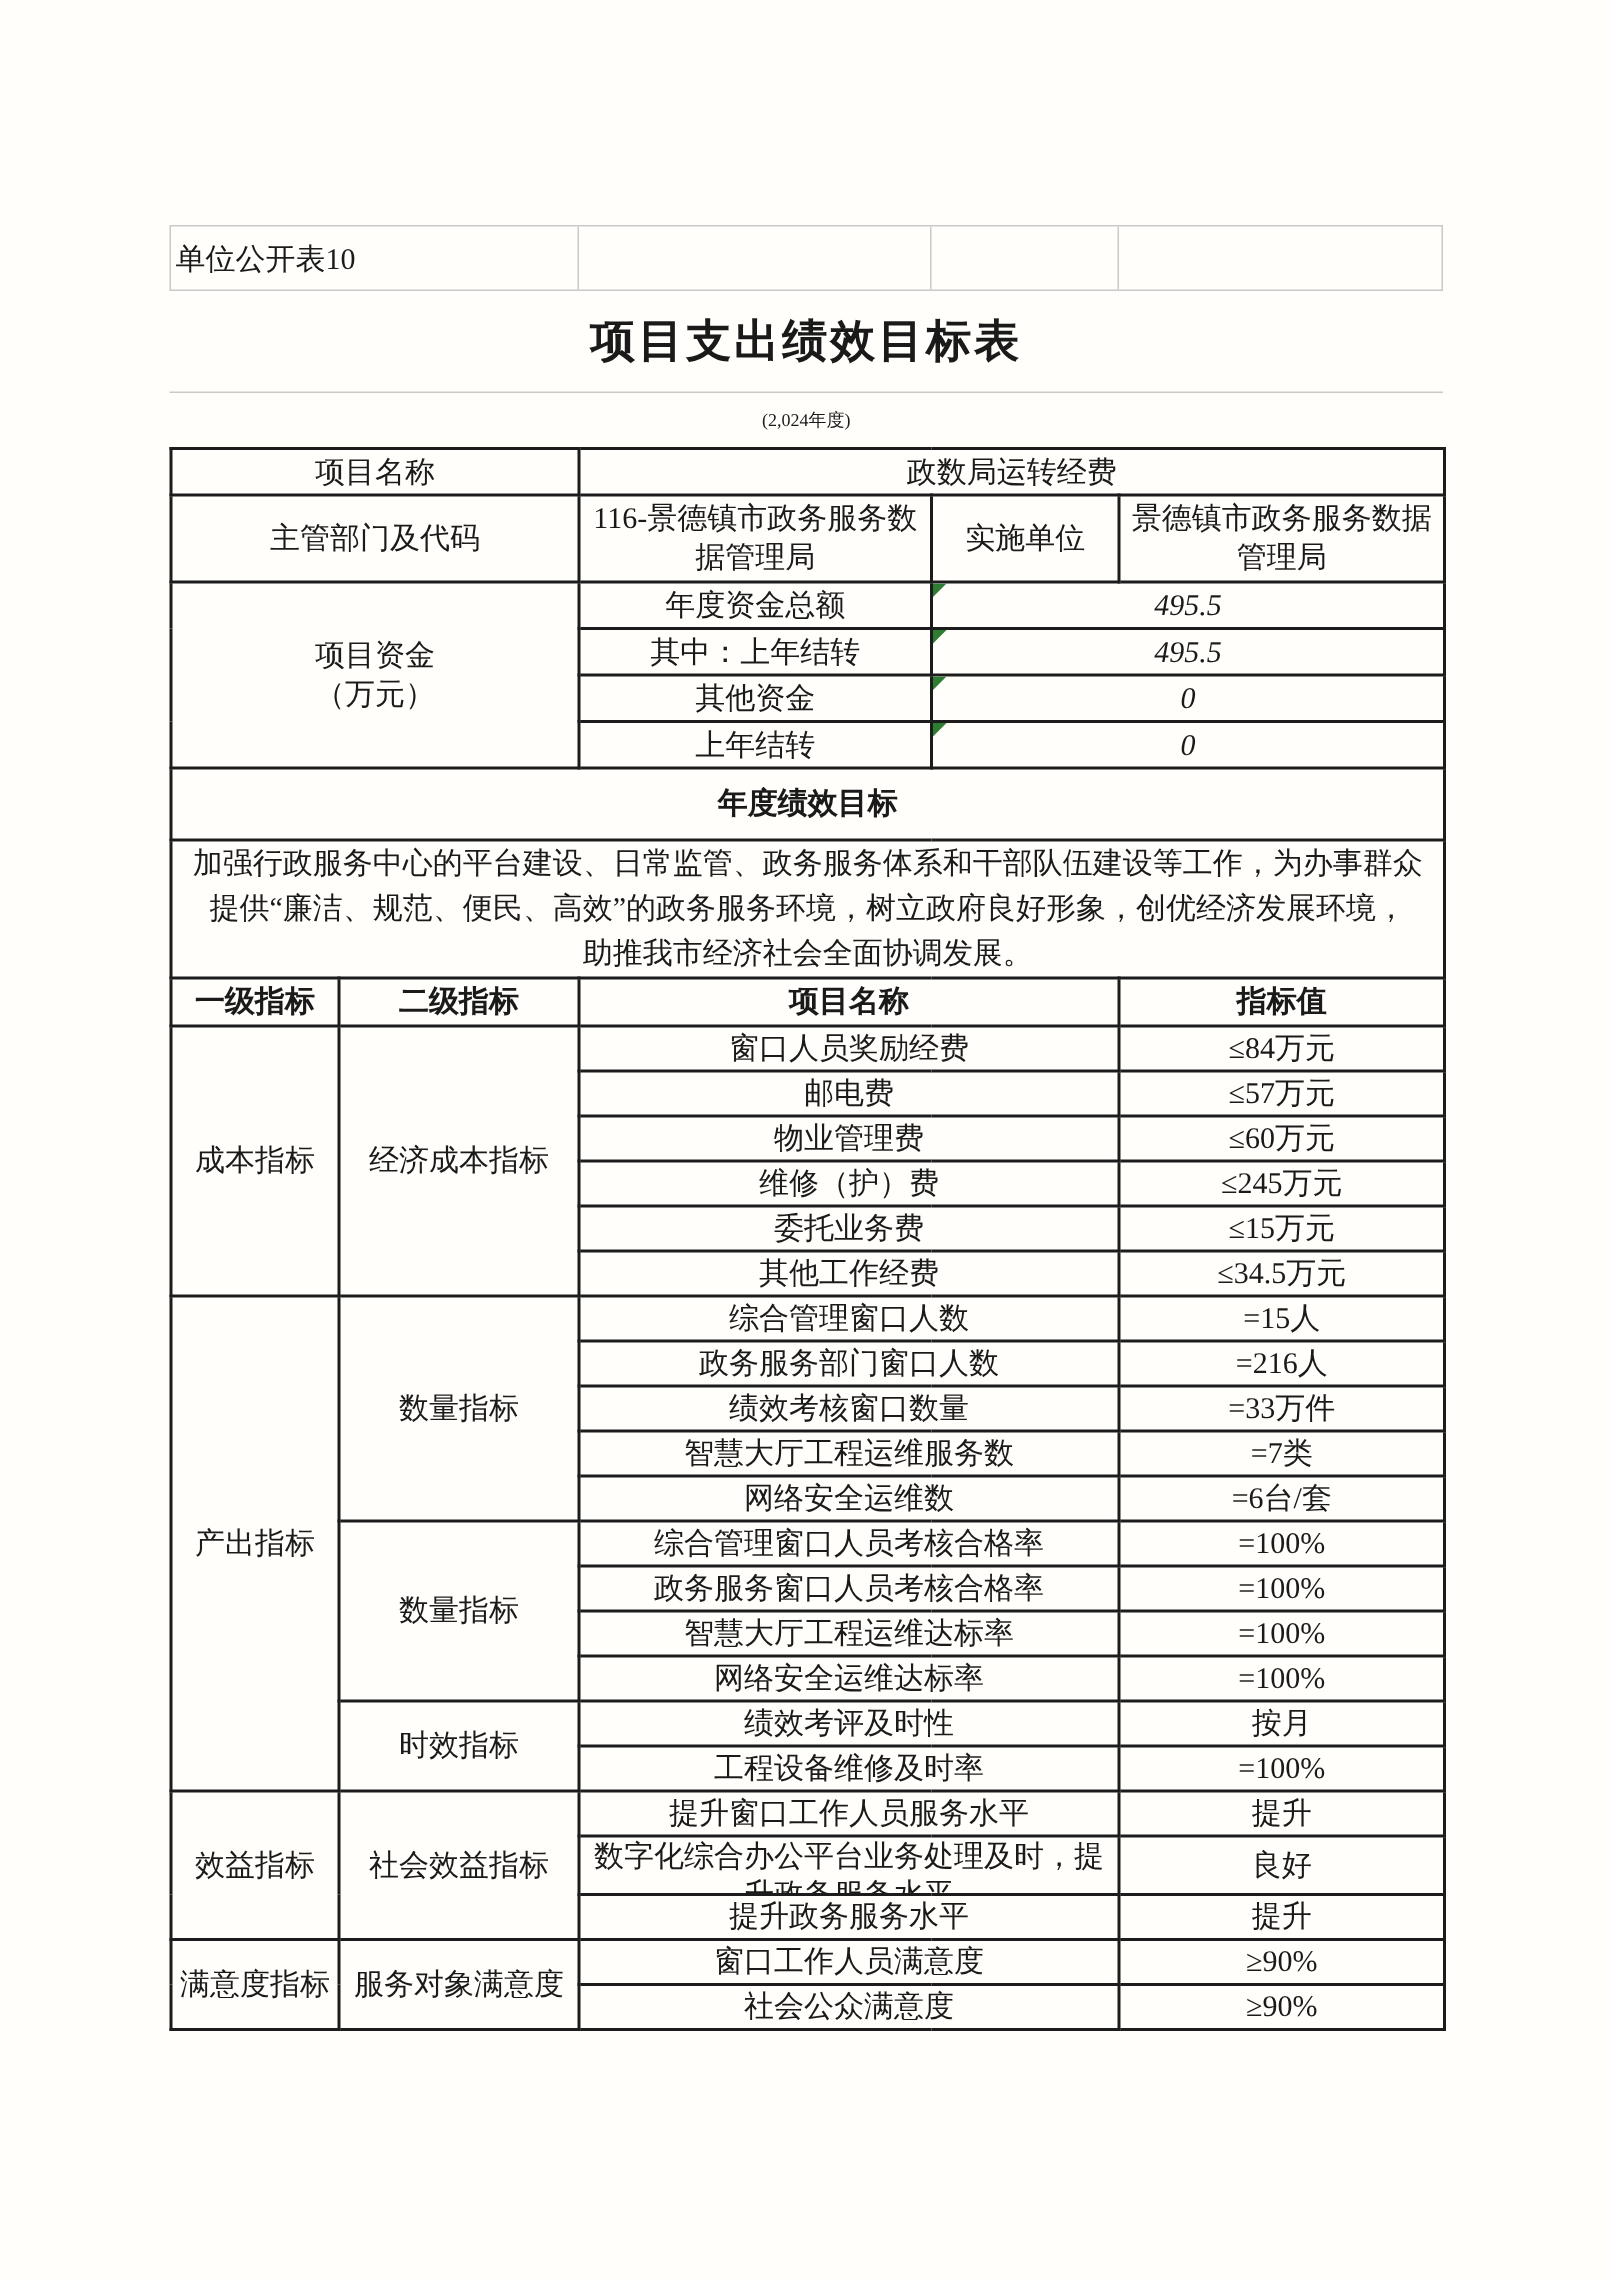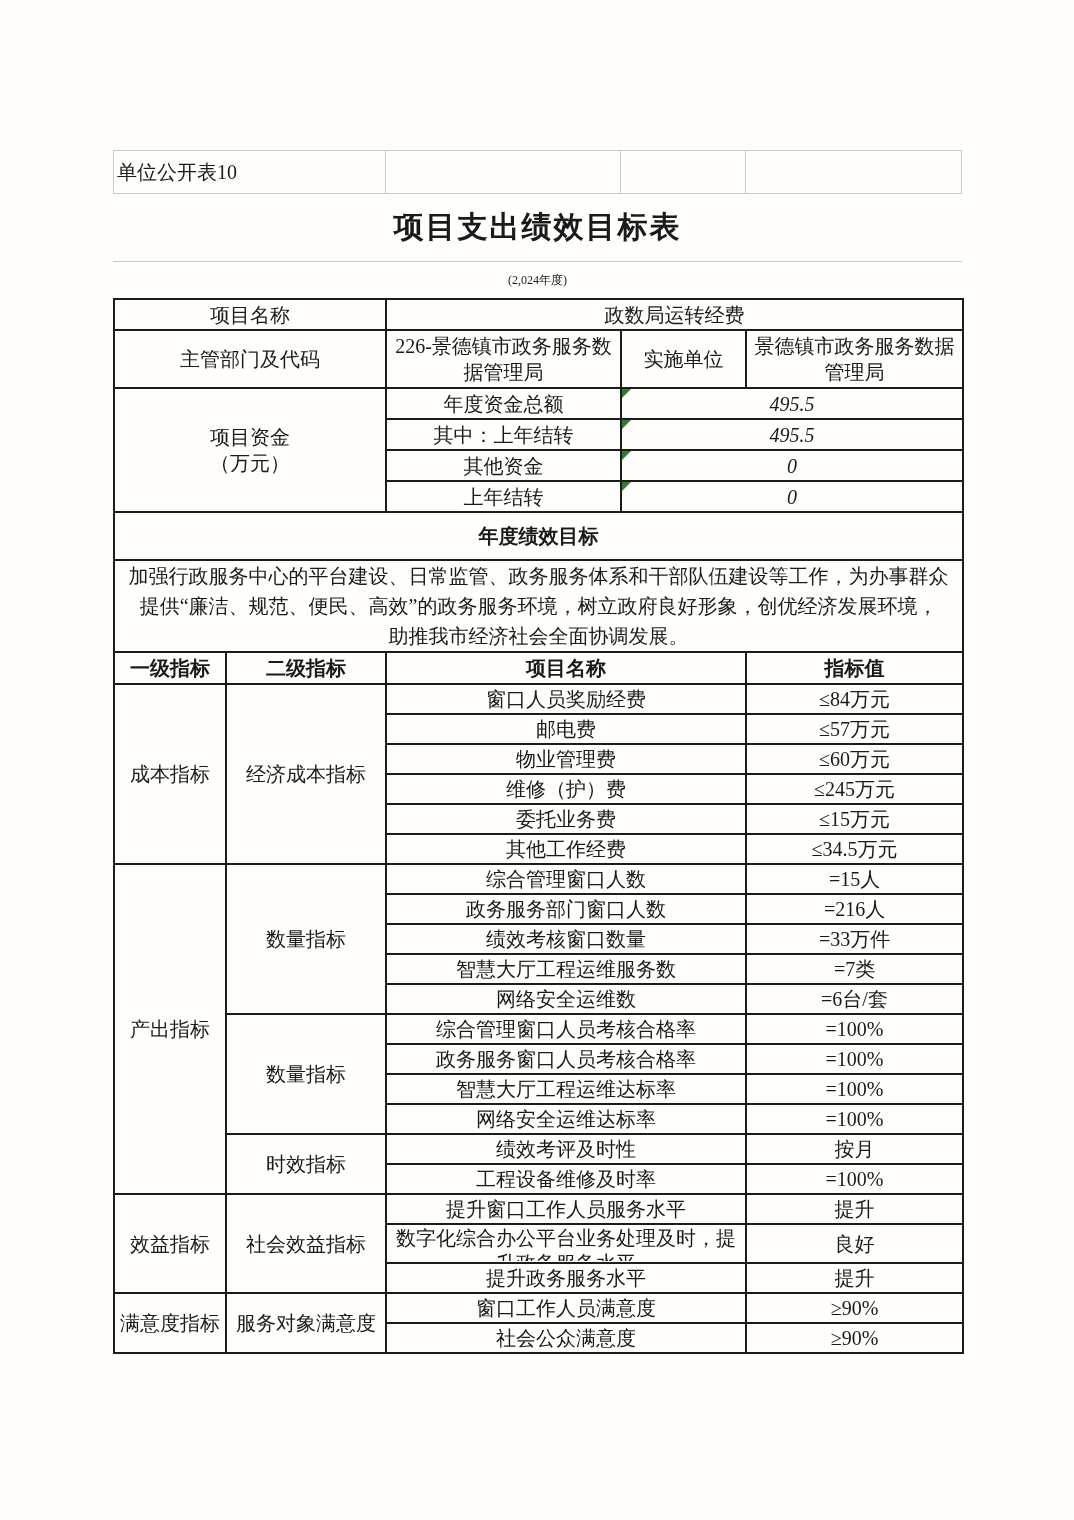--- a/index.html
+++ b/index.html
@@ -30,21 +30,21 @@
   
   table.main { border-collapse:collapse; width:849px; table-layout:fixed; }
   .main td {
     border:2px solid #1c1c1c; text-align:center; vertical-align:middle;
     font-size:20px; height:31px; padding:0 2px; line-height:1.3;
     overflow:hidden;
   }
   tr.h60 td { height:58px; }
   td.para-cell { height:88px; line-height:30px; }
   .bold { font-weight:bold; }
-  .ind-row td { height:30px;border-radius:13px; }
+  .ind-row td { height:30px; }
   .fund-val { position:relative;font-style:italic; }
   .tri {
     position:absolute; left:0; top:0; width:0; height:0;
     border-top:9px solid #2e7d32; border-right:9px solid transparent;
   }
   .clip-box { height:37px; overflow:hidden; line-height:25px; padding-top:1px; }
 </style>
 </head>
 <body>
 
@@ -69,21 +69,21 @@
     </colgroup>
     <tbody>
 
       <tr>
         <td colspan="2">项目名称</td>
         <td colspan="3">政数局运转经费</td>
       </tr>
 
       <tr class="h60">
         <td colspan="2">主管部门及代码</td>
-        <td>226-景德镇市政务服务数据管理局</td>
+        <td>116-景德镇市政务服务数据管理局</td>
         <td>实施单位</td>
         <td>景德镇市政务服务数据管理局</td>
       </tr>
 
       <tr>
         <td colspan="2" rowspan="4">
           <div>项目资金</div>
           <div>（万元）</div>
         </td>
         <td>年度资金总额</td>

